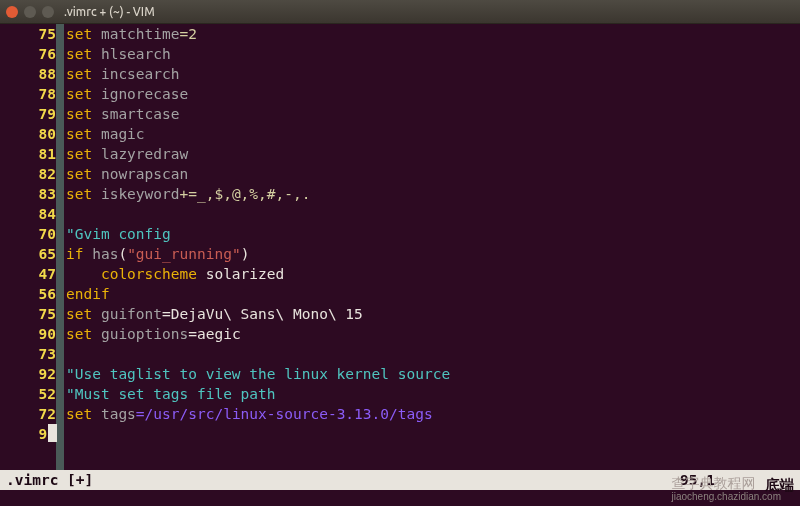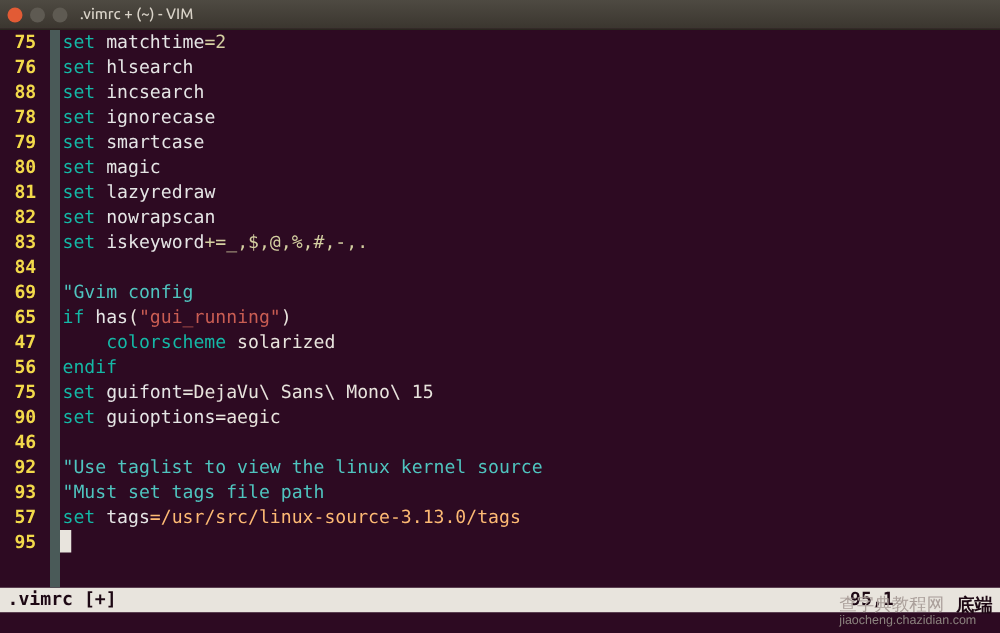--- a/index.html
+++ b/index.html
@@ -31,45 +31,45 @@
   .wb.max   { background: #5e5a52; }
   .title { font-weight: 500; }
 
   .editor {
     display: flex;
     height: 446px;
     background: #2d0a22;
     position: relative;
   }
   .gutter {
-    width: 40px;
+    width: 56px;
     text-align: right;
-    padding-right: 11px;
+    padding-right: 0;
     color: #f2d94a;
     font-weight: bold;
     user-select: none;
   }
   .gutter .ln { height: 20px; }
   .stripe {
     width: 8px;
     background: #4a5a58;
   }
   .code {
     padding-left: 2px;
     white-space: pre;
     color: #e8e4dd;
   }
   .code .row { height: 20px; }
-  .kw   { color: #14b8a6; }   
-  .opt  { color: #e5e5e5; }   
+  .kw   { color: #eab308; }   
+  .opt  { color: #a3a3a3; }   
   .num  { color: #d4cfa1; }   
   .id   { color: #e8e4dd; }   
   .str  { color: #c95d53; }   
   .com  { color: #4fc4bf; }   
-  .path { color: #fdba74; }
+  .path { color: #8b5cf6; }
 
   .cursor-block {
     position: absolute;
     left: 48px;
     top: 400px;
     width: 9px;
     height: 18px;
     background: #e8e4dd;
   }
 
@@ -125,30 +125,30 @@
       <div class="ln">75</div>
       <div class="ln">76</div>
       <div class="ln">88</div>
       <div class="ln">78</div>
       <div class="ln">79</div>
       <div class="ln">80</div>
       <div class="ln">81</div>
       <div class="ln">82</div>
       <div class="ln">83</div>
       <div class="ln">84</div>
-      <div class="ln">69</div>
+      <div class="ln">70</div>
       <div class="ln">65</div>
       <div class="ln">47</div>
       <div class="ln">56</div>
       <div class="ln">75</div>
       <div class="ln">90</div>
-      <div class="ln">46</div>
+      <div class="ln">73</div>
       <div class="ln">92</div>
-      <div class="ln">93</div>
-      <div class="ln">57</div>
+      <div class="ln">52</div>
+      <div class="ln">72</div>
       <div class="ln">95</div>
     </div>
   <div class="stripe"></div>
   <div class="code" id="code"><div class="row"><span class="kw">set</span><span class="opt"> matchtime</span><span class="num">=</span><span class="num">2</span></div><div class="row"><span class="kw">set</span><span class="opt"> hlsearch</span></div><div class="row"><span class="kw">set</span><span class="opt"> incsearch</span></div><div class="row"><span class="kw">set</span><span class="opt"> ignorecase</span></div><div class="row"><span class="kw">set</span><span class="opt"> smartcase</span></div><div class="row"><span class="kw">set</span><span class="opt"> magic</span></div><div class="row"><span class="kw">set</span><span class="opt"> lazyredraw</span></div><div class="row"><span class="kw">set</span><span class="opt"> nowrapscan</span></div><div class="row"><span class="kw">set</span><span class="opt"> iskeyword</span><span class="num">+=_,$,@,%,#,-,.</span></div><div class="row"></div><div class="row"><span class="com">"Gvim config</span></div><div class="row"><span class="kw">if </span><span class="opt">has</span><span class="id">(</span><span class="str">"gui_running"</span><span class="id">)</span></div><div class="row"><span>    </span><span class="kw">colorscheme</span><span class="id"> solarized</span></div><div class="row"><span class="kw">endif</span></div><div class="row"><span class="kw">set</span><span class="opt"> guifont</span><span class="id">=DejaVu\ Sans\ Mono\ 15</span></div><div class="row"><span class="kw">set</span><span class="opt"> guioptions</span><span class="id">=aegic</span></div><div class="row"></div><div class="row"><span class="com">"Use taglist to view the linux kernel source</span></div><div class="row"><span class="com">"Must set tags file path</span></div><div class="row"><span class="kw">set</span><span class="opt"> tags</span><span class="path">=/usr/src/linux-source-3.13.0/tags</span></div><div class="row"></div></div>
   <div class="cursor-block"></div>
 </div>
 
 <div class="statusline">
   <span class="sl-file">.vimrc [+]</span>
   <span class="sl-space"></span>

